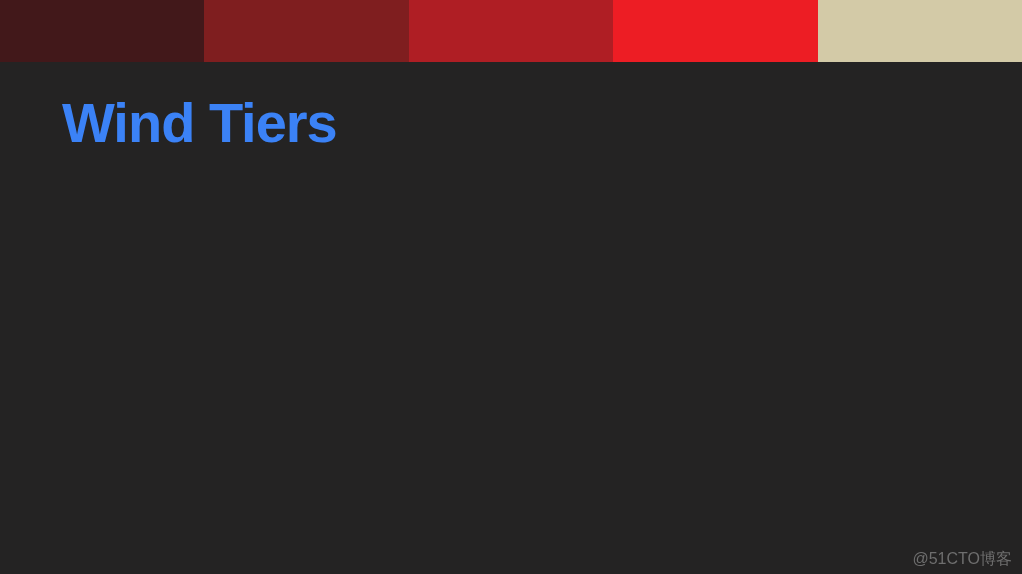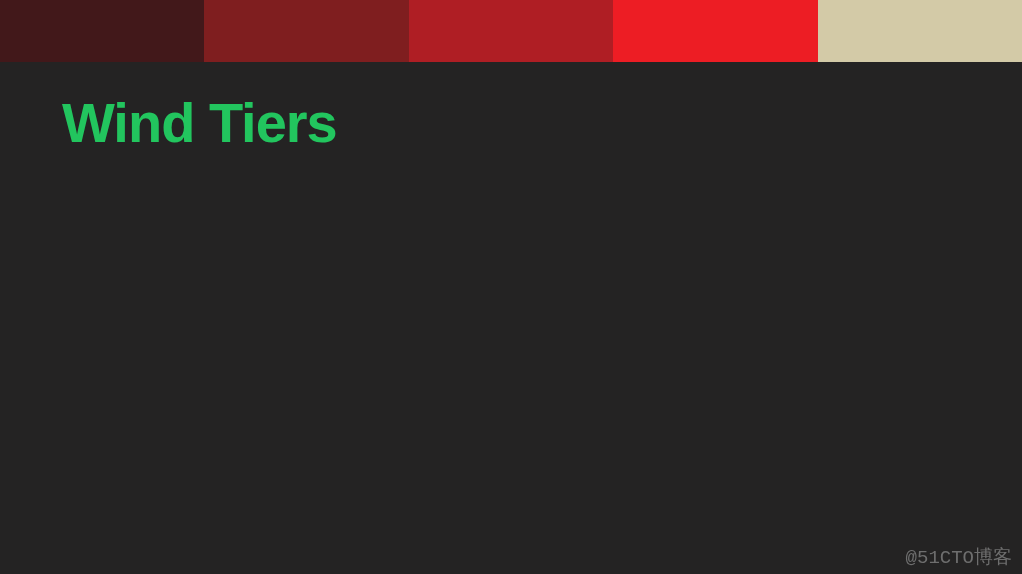--- a/index.html
+++ b/index.html
@@ -25,41 +25,41 @@
     }
     .seg1 { width: 20%; background: #42181a; }
     .seg2 { width: 20%; background: #7f1e1f; }
     .seg3 { width: 20%; background: #af1e24; }
     .seg4 { width: 20%; background: #ed1d24; }
     .seg5 { width: 20%; background: #d3caa7; }
     .content {
       padding: 28px 62px 0 62px;
     }
     .slide-title {
-      color: #22c55e;
+      color: #3b82f6;
       font-size: 56px;
       font-weight: 900;
       letter-spacing: -1px;
       margin-bottom: 58px;
       font-family: Arial, "Helvetica Neue", Helvetica, sans-serif;
     }
     .code-block {
       color: #e8e6e3;
       font-family: "Consolas", "Menlo", "Courier New", monospace;
       font-size: 25px;
       line-height: 1.85;
       white-space: pre;
     }
     .watermark {
       position: absolute;
       bottom: 4px;
       right: 10px;
       color: #6e6e6e;
-      font-size: 19px;
-      font-family: Liberation Mono, monospace;
+      font-size: 16px;
+      font-family: Liberation Sans, sans-serif;
     }
   </style>
 </head>
 <body>
 
 <div class="color-bar">
   <div class="color-segment seg1"></div>
   <div class="color-segment seg2"></div>
   <div class="color-segment seg3"></div>
   <div class="color-segment seg4"></div>

